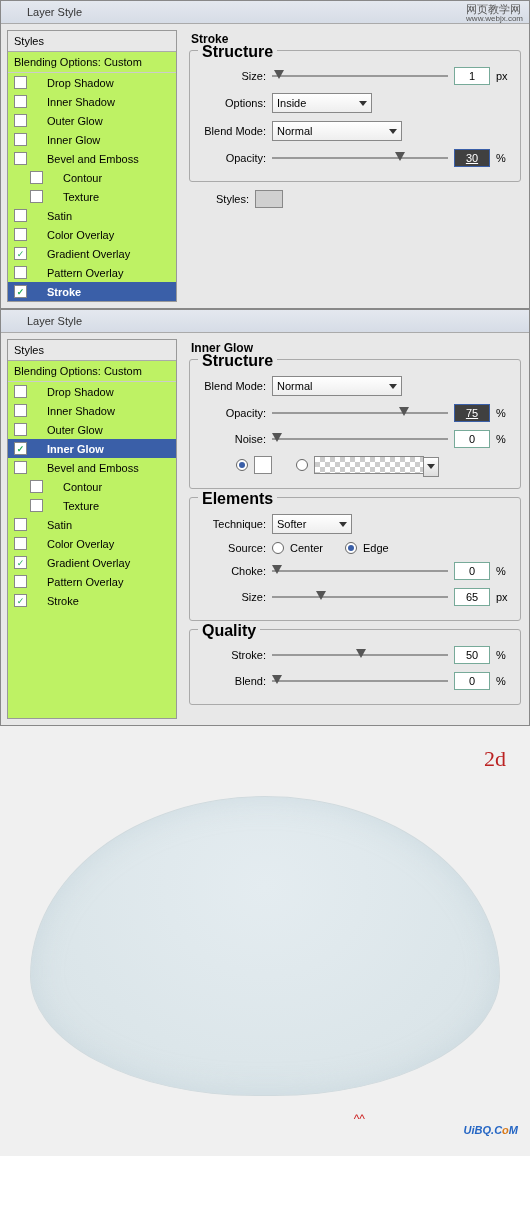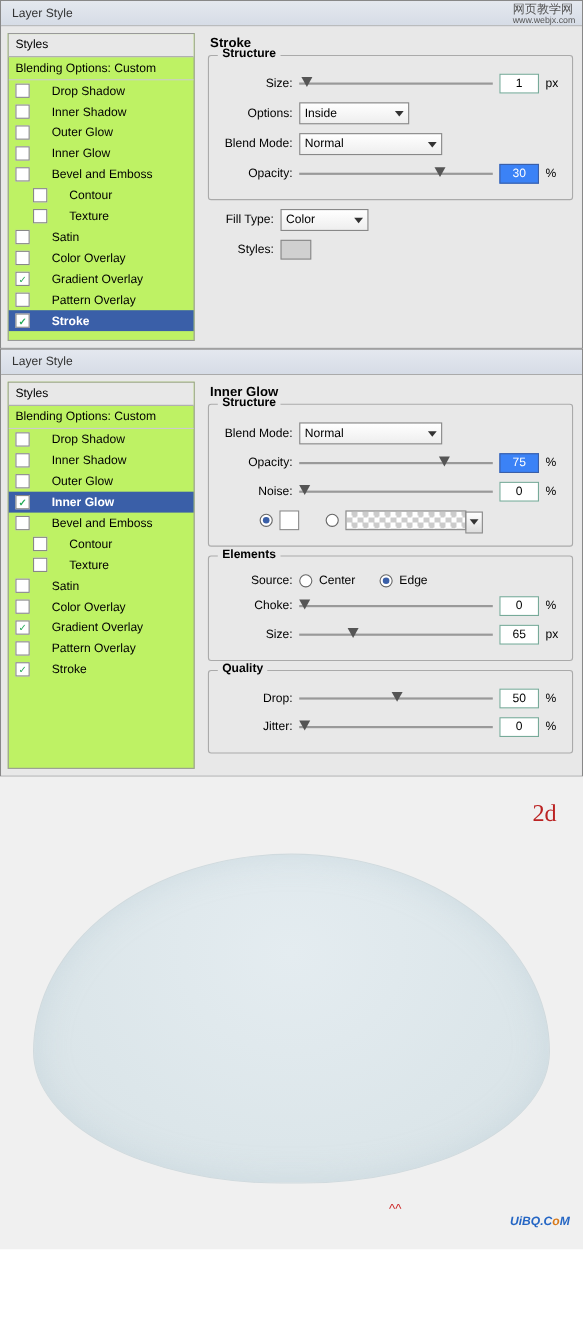--- a/index.html
+++ b/index.html
@@ -1,38 +1,38 @@
 <!DOCTYPE html>
 <html><head>
 <meta charset="utf-8">
 <style>
 * { box-sizing: border-box; margin: 0; padding: 0; font-family: Tahoma, Arial, sans-serif; font-size: 11px; }
 body { background: #fff; width: 530px; }
 .panel { border: 1px solid #888; background: linear-gradient(#e8ebf0, #d8dde6); margin-bottom: 0; }
-.title-bar { padding: 5px 10px; font-size: 11px; color: #333; border-bottom: 1px solid #aaa; background: linear-gradient(#e4e8ef, #d6dce6); }
+.title-bar { padding: 5px 26px; font-size: 11px; color: #333; border-bottom: 1px solid #aaa; background: linear-gradient(#e4e8ef, #d6dce6); }
 .panel-body { display: flex; background: #e8e8e8; }
 .styles-col { width: 170px; border: 1px solid #999; margin: 6px; background: #bef264; }
 .styles-head { padding: 4px 6px; border-bottom: 1px solid #aaa; background: #e8e8e8; }
 .styles-sub { padding: 4px 6px; border-bottom: 1px solid #ccc; font-size: 11px; }
 .style-item { display: flex; align-items: center; padding: 3px 6px; gap: 20px; cursor: pointer; }
 .style-item.indent { padding-left: 22px; }
 .style-item.selected { background: #3a5fa8; color: #fff; font-weight: bold; }
 .cb { width: 13px; height: 13px; border: 1px solid #888; background: #fff; display: inline-flex; align-items: center; justify-content: center; font-size: 9px; color: #2a5; }
 .cb.checked::after { content: "✓"; }
 .right-col { flex: 1; padding: 6px 8px 12px 0; }
 .section-title { font-weight: bold; font-size: 12px; margin: 2px 0 4px 8px; }
 .fieldset { border: 1px solid #aaa; border-radius: 3px; margin: 4px 0 8px 6px; padding: 8px 6px 6px 6px; position: relative; }
-.legend { position: absolute; top: -8px; left: 8px; background: #e8e8e8; padding: 0 4px; font-weight: bold; font-size: 11px; }
+.legend { position: absolute; top: -8px; left: 8px; background: #e8e8e8; padding: 0 4px; font-weight: bold; font-size: 16px; }
 .row { display: flex; align-items: center; margin: 8px 0; gap: 6px; }
 .row label { width: 70px; text-align: right; }
 .slider { flex: 1; height: 18px; position: relative; }
 .slider-track { position: absolute; top: 8px; left: 0; right: 0; height: 2px; background: #999; }
 .slider-thumb { position: absolute; top: 3px; width: 0; height: 0; border-left: 5px solid transparent; border-right: 5px solid transparent; border-top: 9px solid #555; }
 .num-input { width: 36px; height: 18px; border: 1px solid #7a9; background: #fff; text-align: center; font-size: 11px; padding: 0 2px; }
-.num-input.hl { background: #3b82f6; color: #fff; border-color: #3a5fa8; }
+.num-input.hl { background: #404040; color: #fff; border-color: #3a5fa8; text-decoration: underline; }
 .unit { width: 18px; font-size: 11px; }
 .dropdown { height: 20px; border: 1px solid #888; background: linear-gradient(#fff, #eee); display: inline-flex; align-items: center; padding: 0 4px; position: relative; min-width: 80px; }
 .dropdown::after { content: ""; position: absolute; right: 4px; top: 7px; border-left: 4px solid transparent; border-right: 4px solid transparent; border-top: 5px solid #333; }
 .color-swatch { width: 28px; height: 18px; border: 1px solid #888; background: #d0d0d0; }
 .radio { width: 12px; height: 12px; border: 1px solid #666; border-radius: 50%; background: #fff; display: inline-flex; align-items: center; justify-content: center; }
 .radio.checked::after { content: ""; width: 6px; height: 6px; border-radius: 50%; background: #3a5fa8; }
 .color-small { width: 18px; height: 18px; border: 1px solid #888; background: #fff; }
 .grad-strip { width: 110px; height: 18px; border: 1px solid #888; background: repeating-conic-gradient(#ccc 0 25%, #fff 0 50%) 0 0/10px 10px; position: relative; }
 .grad-strip::after { content: ""; position: absolute; right: -16px; top: 0; width: 14px; height: 18px; border: 1px solid #888; background: linear-gradient(#fff,#ddd); }
 .grad-strip::before { content: ""; position: absolute; right: -12px; top: 7px; border-left: 4px solid transparent; border-right: 4px solid transparent; border-top: 5px solid #333; z-index: 2; }
@@ -139,26 +139,20 @@
           <label>Opacity:</label>
           <div class="slider">
               <div class="slider-track"></div>
               <div class="slider-thumb" style="left:70%"></div>
             </div>
           <input class="num-input hl" value="30" style="">
           <span class="unit">%</span>
         </div>
       </div>
       <div class="row" style="margin-left:10px">
-        <label style="width:56px">Fill Type:</label>
-        <div class="dropdown">
-            <span>Color</span>
-          </div>
-      </div>
-      <div class="row" style="margin-left:10px">
         <label style="width:56px">Styles:</label>
         <div class="color-swatch"></div>
       </div>
       <div style="height:60px"></div>
     </div>
   </div>
 </div>
 
 <div class="panel">
   <div class="title-bar">Layer Style</div>
@@ -249,20 +243,26 @@
           <span class="radio checked"></span>
           <div class="color-small"></div>
           <span style="width:12px"></span>
           <span class="radio"></span>
           <div class="grad-strip"></div>
         </div>
       </div>
       <div class="fieldset">
         <div class="legend">Elements</div>
         <div class="row">
+          <label>Technique:</label>
+          <div class="dropdown">
+              <span>Softer</span>
+            </div>
+        </div>
+        <div class="row">
           <label>Source:</label>
           <span class="radio"></span>
           <span>Center</span>
           <span style="width:10px"></span>
           <span class="radio checked"></span>
           <span>Edge</span>
         </div>
         <div class="row">
           <label>Choke:</label>
           <div class="slider">
@@ -278,30 +278,30 @@
               <div class="slider-track"></div>
               <div class="slider-thumb" style="left:25%"></div>
             </div>
           <input class="num-input" value="65" style="">
           <span class="unit">px</span>
         </div>
       </div>
       <div class="fieldset">
         <div class="legend">Quality</div>
         <div class="row">
-          <label>Drop:</label>
+          <label>Stroke:</label>
           <div class="slider">
               <div class="slider-track"></div>
               <div class="slider-thumb" style="left:48%"></div>
             </div>
           <input class="num-input" value="50" style="">
           <span class="unit">%</span>
         </div>
         <div class="row">
-          <label>Jitter:</label>
+          <label>Blend:</label>
           <div class="slider">
               <div class="slider-track"></div>
               <div class="slider-thumb" style="left:0%"></div>
             </div>
           <input class="num-input" value="0" style="">
           <span class="unit">%</span>
         </div>
       </div>
     </div>
   </div>

